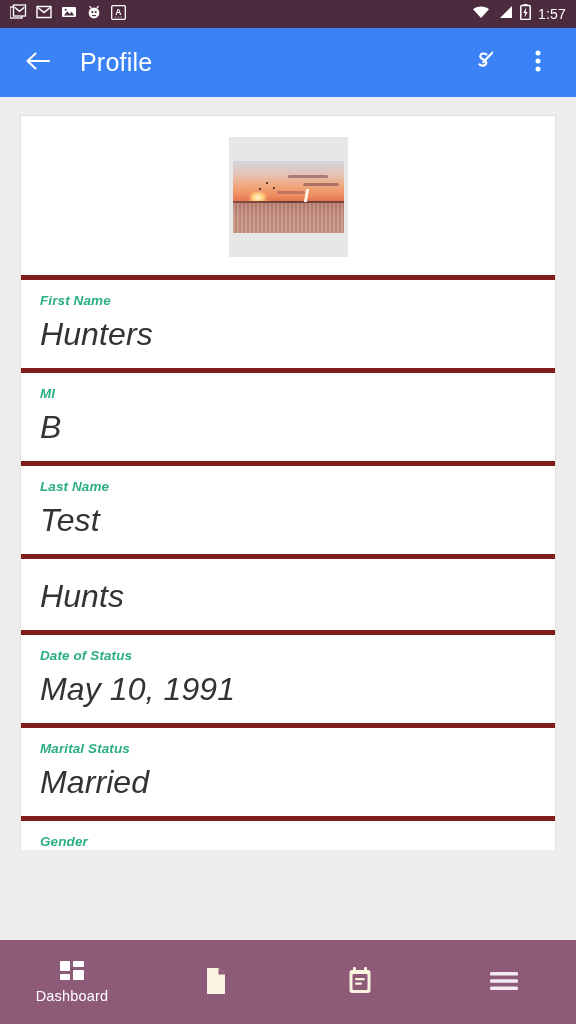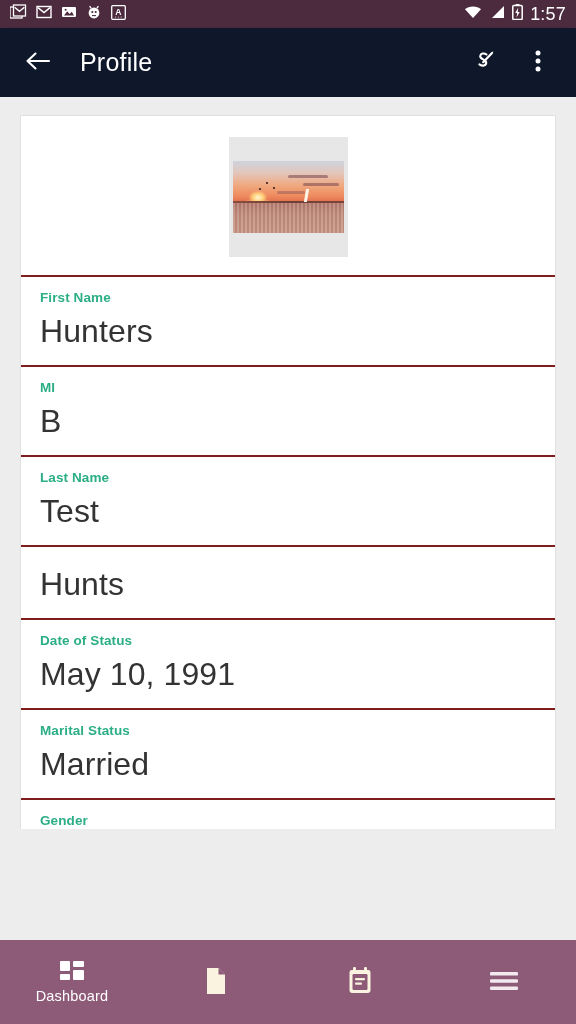--- a/index.html
+++ b/index.html
@@ -12,28 +12,28 @@
   #app { position:relative; width:576px; height:1024px; }
 
   
   .statusbar {
     position:absolute; top:0; left:0; width:576px; height:28px;
     background:#4C2B3E; display:flex; align-items:center;
     padding:0 10px; color:#FFFFFF;
   }
   .sb-left { display:flex; align-items:center; gap:9px; }
   .sb-right { margin-left:auto; display:flex; align-items:center; gap:7px; }
-  .sb-time { font-size:18px; font-weight:400; letter-spacing:.2px; color:#fff;
+  .sb-time { font-size:14px; font-weight:400; letter-spacing:.2px; color:#fff;
              font-family:"Liberation Sans", sans-serif; line-height:1; }
   .sb-icon { display:block; }
 
   
   .appbar {
     position:absolute; top:28px; left:0; width:576px; height:69px;
-    background:#0f172a; display:flex; align-items:center; padding:0 16px;
+    background:#3b82f6; display:flex; align-items:center; padding:0 16px;
     box-shadow:0 2px 4px rgba(0,0,0,.22);
   }
   .ab-back { width:44px; height:44px; display:flex; align-items:center; justify-content:center; }
   .ab-title {
     color:#FFFFFF; font-size:25px; font-weight:400; margin-left:20px;
     letter-spacing:.2px;
   }
   .ab-actions { margin-left:auto; display:flex; align-items:center; gap:10px; }
   .ab-btn { width:44px; height:44px; display:flex; align-items:center; justify-content:center; }
 
@@ -85,21 +85,21 @@
   .photo .boat {
     position:absolute; left:72px; top:28px; width:3px; height:13px;
     background:#fdf3e6; transform:skewX(-10deg);
   }
   .photo .bird {
     position:absolute; width:2px; height:2px; background:#5e3a32;
   }
 
   
   .field {
-    padding:13px 19px 14px 19px; border-top:2px solid #7f1d1d;
+    padding:13px 19px 14px 19px; border-top:5px solid #7f1d1d;font-style:italic;
   }
   .field:first-of-type { border-top:1px solid #E4E4E4; }
   .field-label {
     color:#2BAE85; font-size:13.5px; font-weight:bold; letter-spacing:.1px;
     line-height:1.25;
   }
   .field-value {
     color:#333333; font-size:32px; font-weight:400; margin-top:5px;
     line-height:1.22; letter-spacing:.1px;
   }

